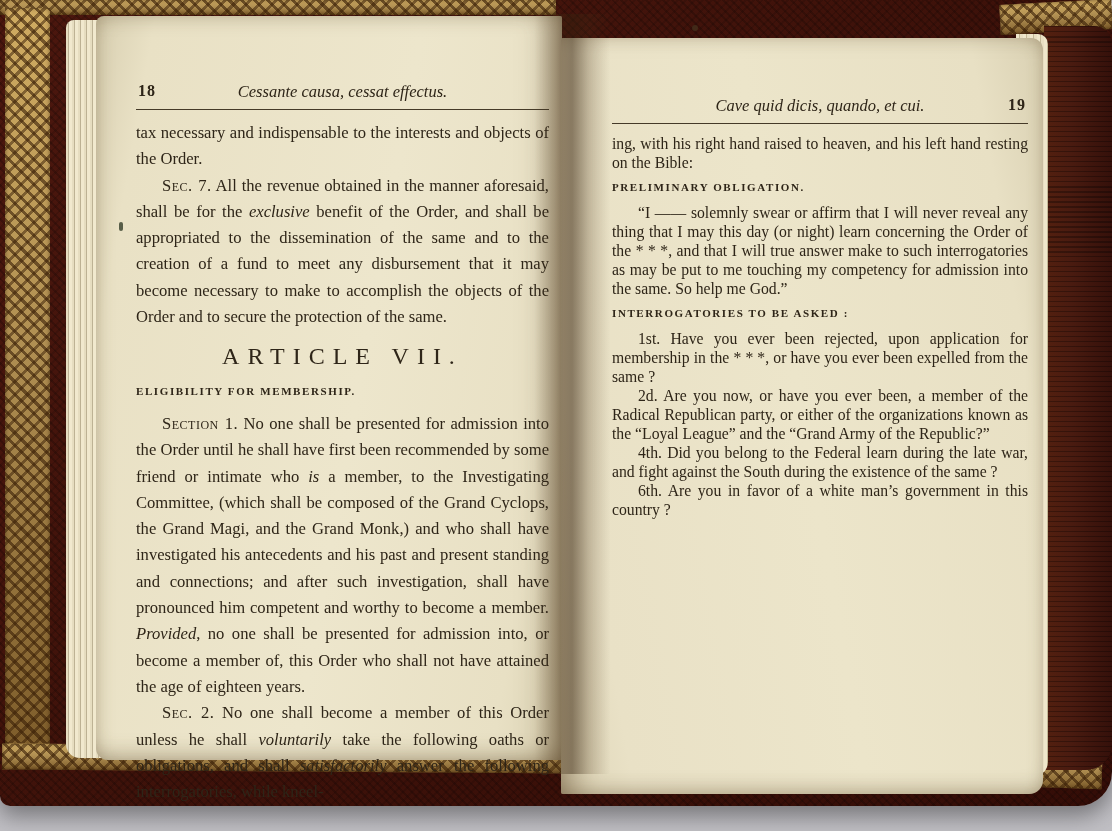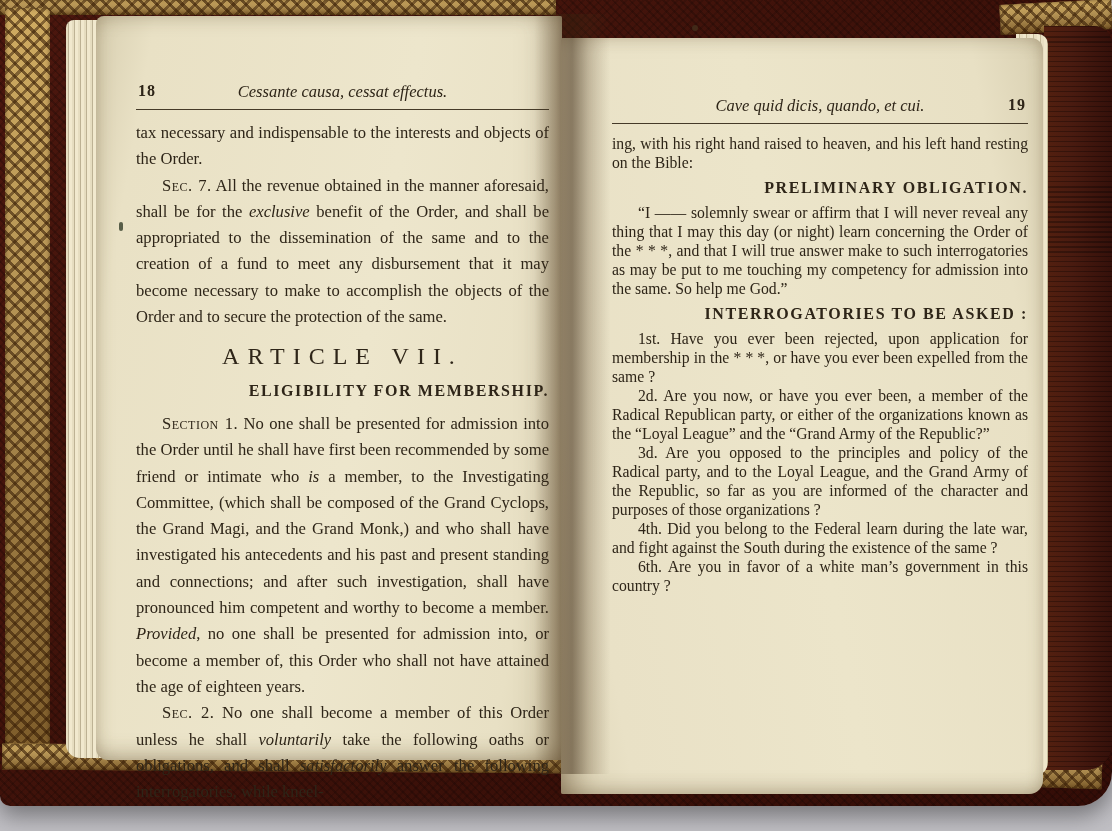--- a/index.html
+++ b/index.html
@@ -86,21 +86,21 @@
   .blocks{text-align:justify;}
   .left-page .blocks{font-size:16.6px;line-height:26.3px;}
   .right-page .blocks{font-size:15.7px;line-height:19px;}
   .blocks p{margin:0;text-indent:26px;}
   .blocks p.noindent{text-indent:0;}
   .heading{
     text-align:center;text-indent:0;font-size:24px;letter-spacing:8px;
     margin:13px 0 8px 0;white-space:nowrap;
   }
   .subheading{
-    text-align:right;text-indent:0;font-size:16px;letter-spacing:1.6px;
+    text-align:left;text-indent:0;font-size:11px;letter-spacing:1.6px;
     margin:7px 0 7px 0;font-weight:600;
   }
   .right-page .subheading{margin:6px 0 6px 0;}
   .it{font-style:italic;}
   .sc{font-variant:small-caps;letter-spacing:.5px;}
   .ink-dot{position:absolute;left:692px;top:25px;width:6px;height:6px;border-radius:50%;
     background:#42301c;opacity:.8;}
   .speck{position:absolute;left:119px;top:222px;width:4px;height:9px;background:#27321e;
     border-radius:2px;opacity:.75;}
 </style>
@@ -142,21 +142,20 @@
         <span class="pagenum">19</span>
       </div>
       <div class="head-rule"></div>
       <div class="blocks">
           <p class="para noindent"><span>ing, with his right hand raised to heaven, and his left hand resting on the Bible:</span></p>
           <div class="subheading"><span>PRELIMINARY OBLIGATION.</span></div>
           <p class="para"><span>“I —— solemnly swear or affirm that I will never reveal any thing that I may this day (or night) learn concerning the Order of the * * *, and that I will true answer make to such interrogatories as may be put to me touching my competency for admission into the same.  So help me God.”</span></p>
           <div class="subheading"><span>INTERROGATORIES TO BE ASKED :</span></div>
           <p class="para"><span>1st. Have you ever been rejected, upon application for membership in the * * *, or have you ever been expelled from the same ?</span></p>
           <p class="para"><span>2d. Are you now, or have you ever been, a member of the Radical Republican party, or either of the organizations known as the “Loyal League” and the “Grand Army of the Republic?”</span></p>
-          <p class="para"><span>3d. Are you opposed to the principles and policy of the Radical party, and to the Loyal League, and the Grand Army of the Republic, so far as you are informed of the character and purposes of those organizations ?</span></p>
           <p class="para"><span>4th. Did you belong to the Federal learn during the late war, and fight against the South during the existence of the same ?</span></p>
           <p class="para"><span>6th. Are you in favor of a white man’s government in this country ?</span></p>
         </div>
     </div>
   </div>
 
   <div class="gutter"></div>
   <div class="ink-dot"></div>
   <div class="speck"></div>
 </div>

